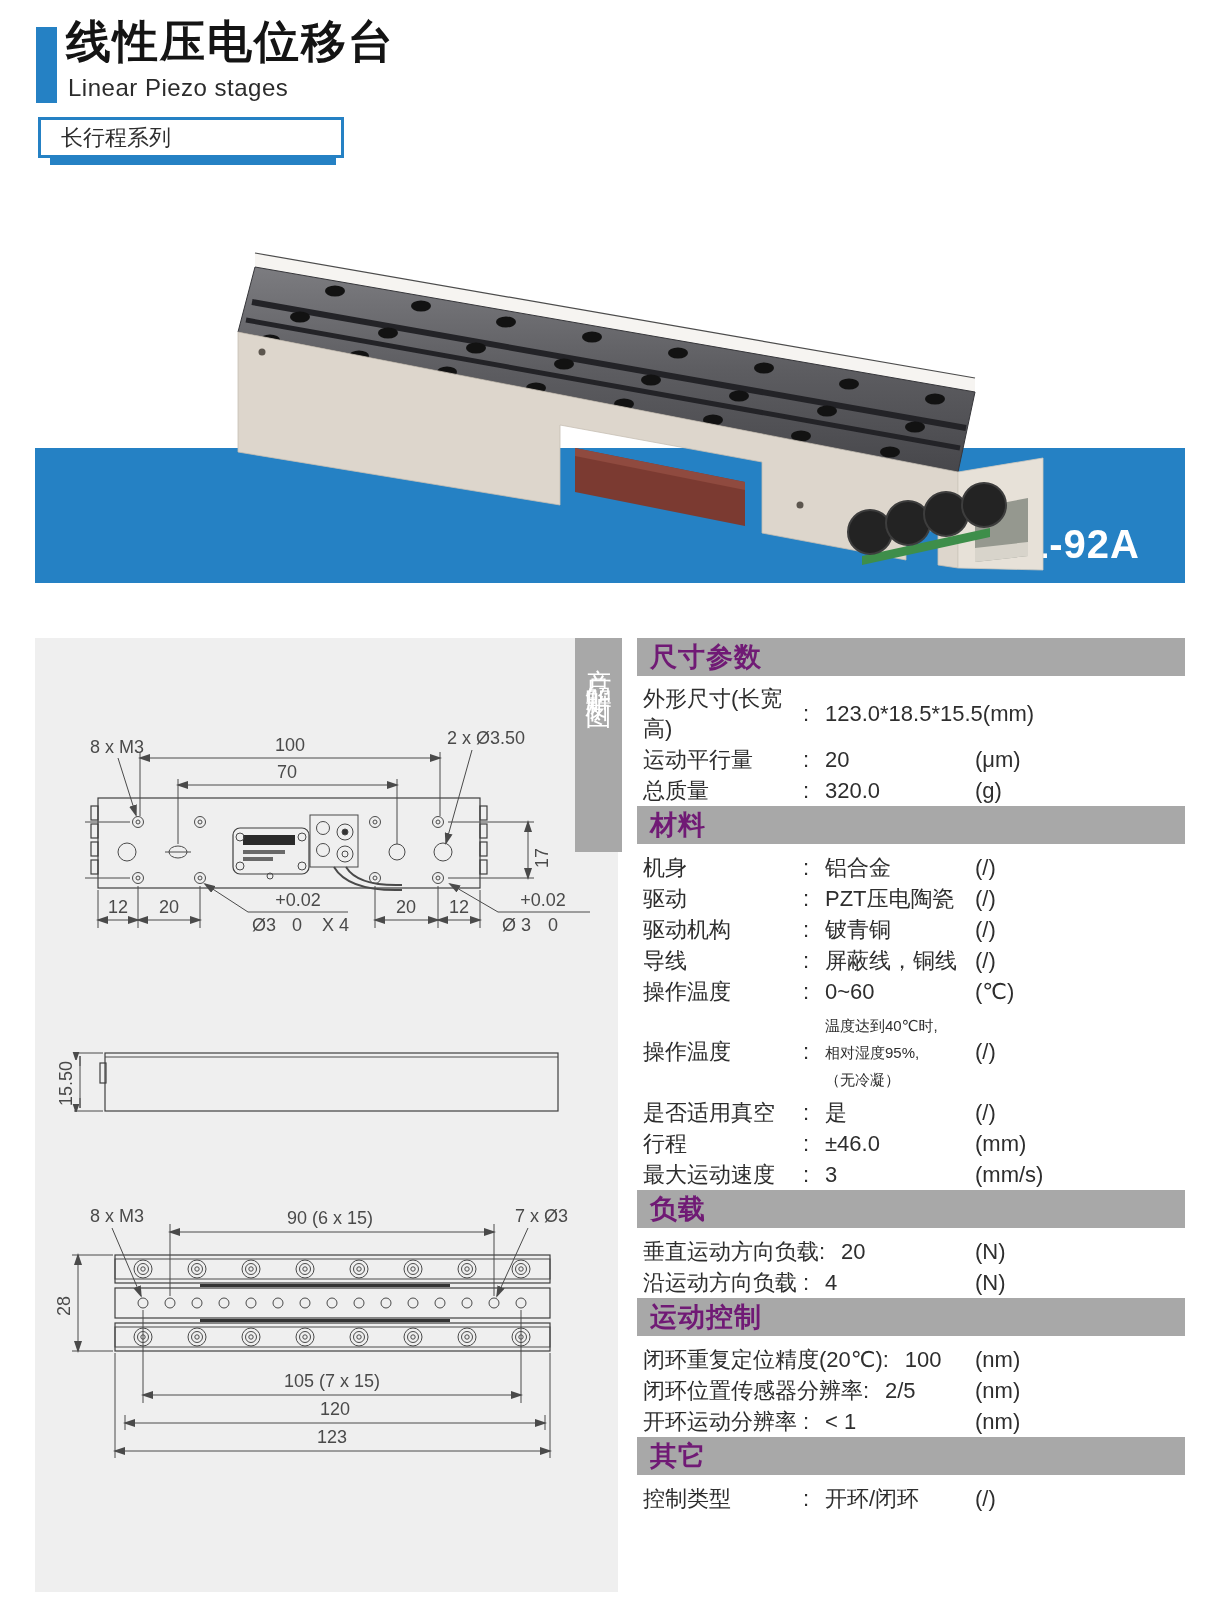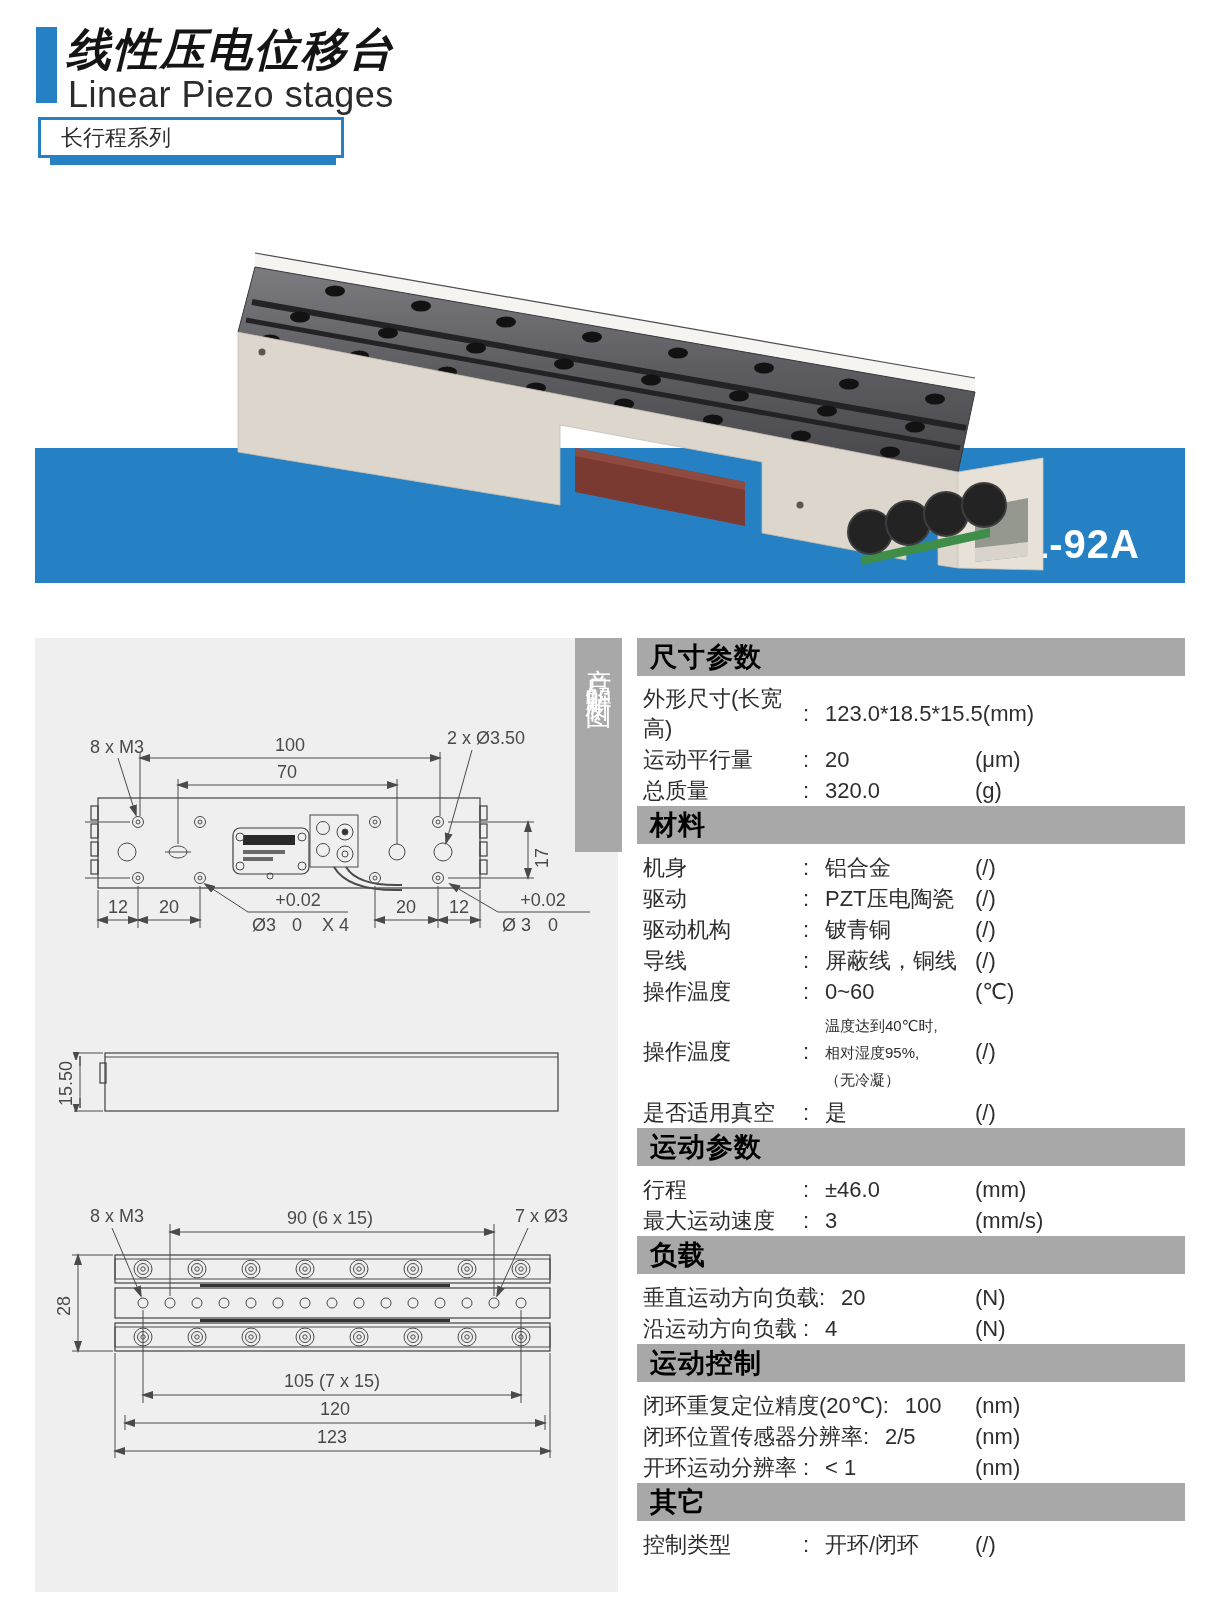--- a/index.html
+++ b/index.html
@@ -1,22 +1,22 @@
 <!DOCTYPE html>
 <html><head>
 <meta charset="utf-8">
 <style>
   html,body{margin:0;padding:0;background:#ffffff;}
   .page{position:relative;width:1224px;height:1617px;background:#ffffff;overflow:hidden;
         font-family:"Liberation Sans","DejaVu Sans",sans-serif;color:#222;}
 
   
   .accent-bar{position:absolute;left:36px;top:27px;width:21px;height:76px;background:#2581c4;}
-  .title-cn{position:absolute;left:66px;top:20px;font-size:45px;font-weight:bold;color:#141414;letter-spacing:2px;font-style:italic;}
-  .title-en{position:absolute;left:68px;top:74px;font-size:36px;color:#2b2b2b;letter-spacing:0.5px;}
+  .title-cn{position:absolute;left:66px;top:12px;font-size:45px;font-weight:bold;color:#141414;letter-spacing:2px;}
+  .title-en{position:absolute;left:68px;top:74px;font-size:24px;color:#2b2b2b;letter-spacing:0.5px;}
   .badge-shadow{position:absolute;left:50px;top:124px;width:286px;height:41px;background:#2581c4;}
   .series-badge{position:absolute;left:38px;top:117px;width:280px;height:35px;background:#ffffff;
         border:3px solid #2581c4;font-size:22px;color:#2e2e2e;line-height:35px;padding-left:20px;}
 
   
   .hero-band{position:absolute;left:35px;top:448px;width:1150px;height:135px;background:#2581c4;}
   .hero-model{position:absolute;right:45px;bottom:16px;color:#ffffff;font-size:40px;font-weight:bold;letter-spacing:1px;}
   .product-svg{position:absolute;left:95px;top:200px;width:960px;height:380px;z-index:2;}
 
   
@@ -25,21 +25,21 @@
         display:flex;align-items:flex-start;justify-content:center;padding-top:10px;box-sizing:border-box;}
   .side-tab-text{writing-mode:vertical-rl;text-orientation:upright;color:#ffffff;font-size:26px;
         letter-spacing:9px;line-height:47px;}
   .drawing-svg{position:absolute;}
   .drawing-svg text{font-family:"Liberation Sans","DejaVu Sans",sans-serif;font-size:18px;fill:#4a4a4a;}
   .drawing-svg .thin{stroke:#4a4a4a;stroke-width:1;fill:none;}
   .drawing-svg .part{stroke:#3f3f3f;stroke-width:1.2;fill:none;}
 
   
   .spec-table{position:absolute;left:637px;top:638px;width:548px;}
-  .spec-band{height:38px;background:#a8a8a8;color:#000000;font-size:27px;font-weight:bold;
+  .spec-band{height:38px;background:#a8a8a8;color:#701a75;font-size:27px;font-weight:bold;
         line-height:38px;padding-left:13px;letter-spacing:1px;margin-bottom:8px;box-sizing:border-box;}
   .spec-row{display:grid;grid-template-columns:minmax(160px,max-content) 22px 1fr 210px;
         align-items:center;min-height:31px;font-size:22px;color:#2e2e2e;padding-left:6px;}
   .spec-row .colon{text-align:left;}
   .spec-row.multi{min-height:90px;}
   .spec-row.multi .value div{line-height:27px;font-size:15px;}
 </style>
 </head>
 <body>
 
@@ -441,21 +441,20 @@
           <div class="cell unit">(/)</div>
         </div>
         <div class="spec-row">
           <div class="cell label">是否适用真空</div>
           <div class="cell colon">:</div>
           <div class="cell value">是</div>
           <div class="cell unit">(/)</div>
         </div>
       </section>
       <section class="spec-section">
-        <div class="spec-band">运动参数</div>
         <div class="spec-row">
           <div class="cell label">行程</div>
           <div class="cell colon">:</div>
           <div class="cell value">±46.0</div>
           <div class="cell unit">(mm)</div>
         </div>
         <div class="spec-row">
           <div class="cell label">最大运动速度</div>
           <div class="cell colon">:</div>
           <div class="cell value">3</div>

